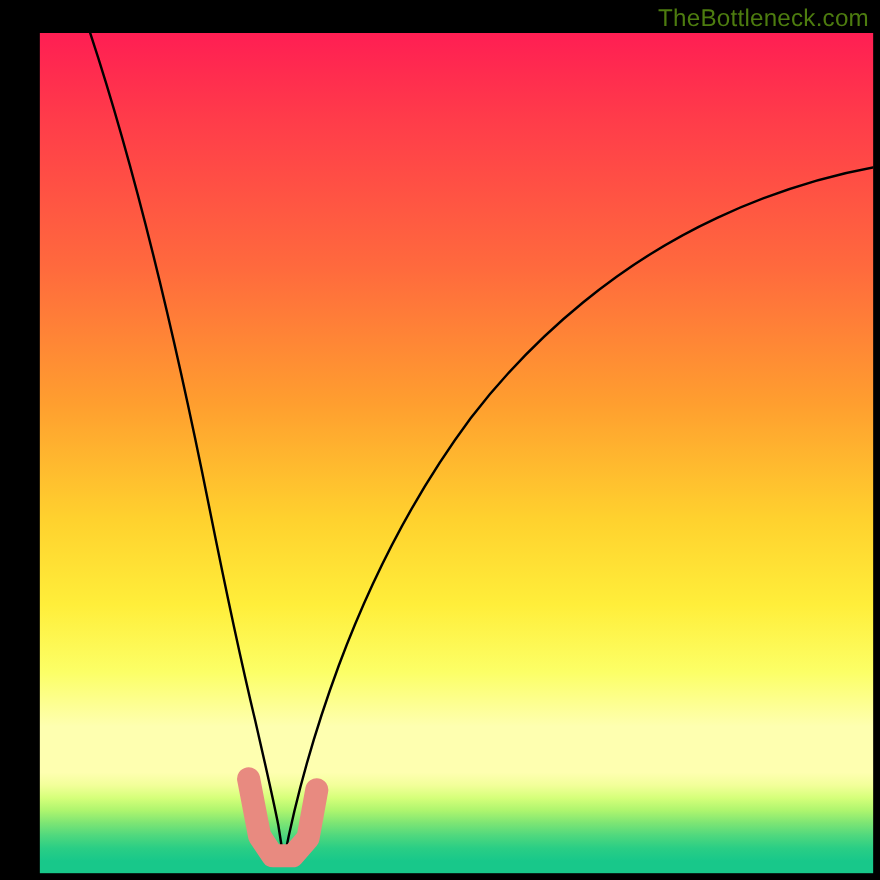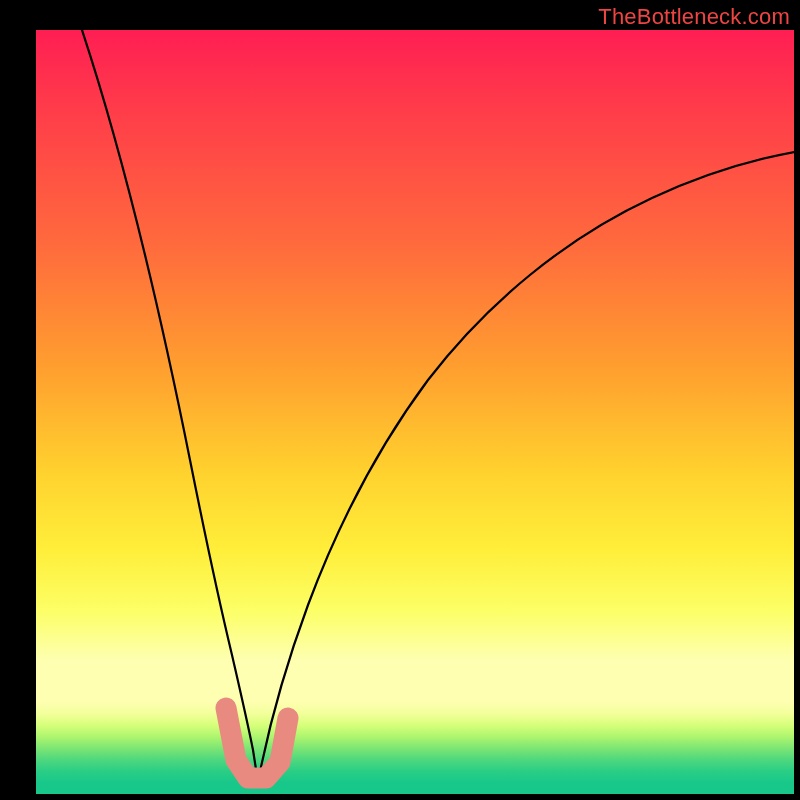--- a/index.html
+++ b/index.html
@@ -49,21 +49,21 @@
       #4fd87e 95.5%,
       #2ace85 97%,
       #18c88a 98.5%,
       #18c88a 100%
     );
   }
   .watermark {
     position: absolute;
     top: 4px;
     right: 10px;
-    color: #ef4444;
+    color: #4d7c0f;
     font-size: 22px;
     font-weight: 500;
     letter-spacing: 0.2px;
     user-select: none;
   }
   svg.curves {
     position: absolute;
     left: 0; top: 0;
     width: 758px;
     height: 764px;

